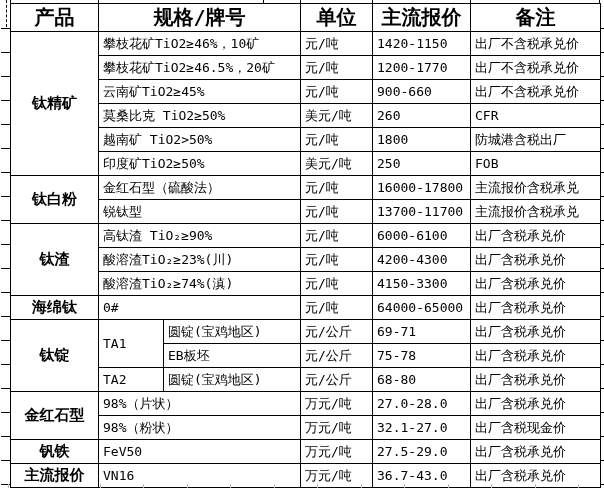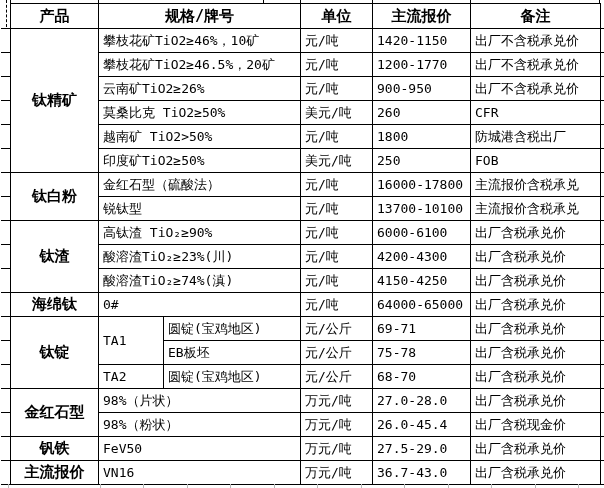--- a/index.html
+++ b/index.html
@@ -21,21 +21,21 @@
   th, td {
     border: 1px solid #000000;
     overflow: hidden;
     white-space: nowrap;
     vertical-align: middle;
     font-family: "DejaVu Sans Mono", "DejaVu Sans", sans-serif;
   }
   tr.hdr { height: 25px; }
   tr.r { height: 24px; }
   th {
-    font-size: 15px;
+    font-size: 20px;
     font-weight: bold;
     text-align: center;
     padding: 0;
   }
   td { font-size: 13px; padding: 0 2px 0 4px; }
   td.product {
     font-size: 15px;
     font-weight: bold;
     text-align: center;
     padding: 0;
@@ -81,23 +81,23 @@
       <td>1420-1150</td>
       <td>出厂不含税承兑价</td>
     </tr>
     <tr class="r">
       <td colspan="2">攀枝花矿TiO2≥46.5%，20矿</td>
       <td>元/吨</td>
       <td>1200-1770</td>
       <td>出厂不含税承兑价</td>
     </tr>
     <tr class="r">
-      <td colspan="2">云南矿TiO2≥26%</td>
-      <td>元/吨</td>
-      <td>900-950</td>
+      <td colspan="2">云南矿TiO2≥45%</td>
+      <td>元/吨</td>
+      <td>900-660</td>
       <td>出厂不含税承兑价</td>
     </tr>
     <tr class="r">
       <td colspan="2">莫桑比克 TiO2≥50%</td>
       <td>美元/吨</td>
       <td>260</td>
       <td>CFR</td>
     </tr>
     <tr class="r">
       <td colspan="2">越南矿 TiO2&gt;50%</td>
@@ -115,41 +115,41 @@
     <tr class="r">
       <td class="product" rowspan="2">钛白粉</td>
       <td colspan="2">金红石型（硫酸法）</td>
       <td>元/吨</td>
       <td>16000-17800</td>
       <td>主流报价含税承兑</td>
     </tr>
     <tr class="r">
       <td colspan="2">锐钛型</td>
       <td>元/吨</td>
-      <td>13700-10100</td>
+      <td>13700-11700</td>
       <td>主流报价含税承兑</td>
     </tr>
 
     <tr class="r">
       <td class="product" rowspan="3">钛渣</td>
       <td colspan="2">高钛渣 TiO₂≥90%</td>
       <td>元/吨</td>
       <td>6000-6100</td>
       <td>出厂含税承兑价</td>
     </tr>
     <tr class="r">
       <td colspan="2">酸溶渣TiO₂≥23%(川)</td>
       <td>元/吨</td>
       <td>4200-4300</td>
       <td>出厂含税承兑价</td>
     </tr>
     <tr class="r">
       <td colspan="2">酸溶渣TiO₂≥74%(滇)</td>
       <td>元/吨</td>
-      <td>4150-4250</td>
+      <td>4150-3300</td>
       <td>出厂含税承兑价</td>
     </tr>
 
     <tr class="r">
       <td class="product">海绵钛</td>
       <td colspan="2">0#</td>
       <td>元/吨</td>
       <td>64000-65000</td>
       <td>出厂含税承兑价</td>
     </tr>
@@ -165,35 +165,35 @@
     <tr class="r">
       <td>EB板坯</td>
       <td>元/公斤</td>
       <td>75-78</td>
       <td>出厂含税承兑价</td>
     </tr>
     <tr class="r">
       <td>TA2</td>
       <td>圆锭(宝鸡地区)</td>
       <td>元/公斤</td>
-      <td>68-70</td>
+      <td>68-80</td>
       <td>出厂含税承兑价</td>
     </tr>
 
     <tr class="r">
       <td class="product" rowspan="2">金红石型</td>
       <td colspan="2">98%（片状）</td>
       <td>万元/吨</td>
       <td>27.0-28.0</td>
       <td>出厂含税承兑价</td>
     </tr>
     <tr class="r">
       <td colspan="2">98%（粉状）</td>
       <td>万元/吨</td>
-      <td>26.0-45.4</td>
+      <td>32.1-27.0</td>
       <td>出厂含税现金价</td>
     </tr>
 
     <tr class="r">
       <td class="product">钒铁</td>
       <td colspan="2">FeV50</td>
       <td>万元/吨</td>
       <td>27.5-29.0</td>
       <td>出厂含税承兑价</td>
     </tr>

